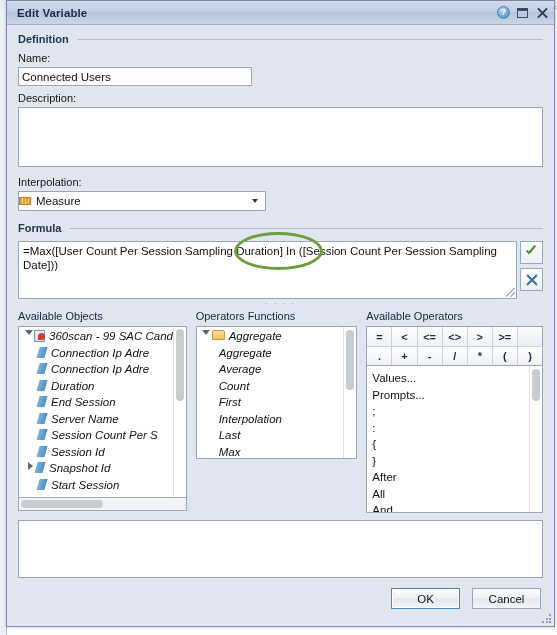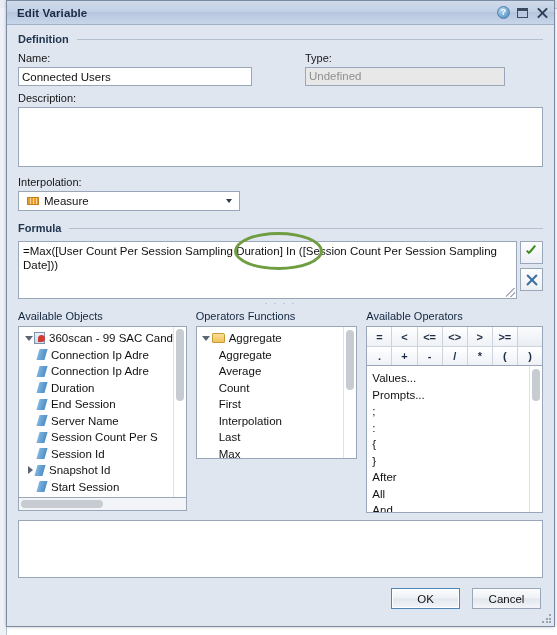--- a/index.html
+++ b/index.html
@@ -160,28 +160,28 @@
     border: 1px solid #9aa7b8;
     background: #ffffff;
     resize: none;
     font-family: "Liberation Sans", sans-serif;
     font-size: 11.5px;
     outline: none;
   }
 
   
   .select-box {
-    width: 222px;
+    width: 248px;
     height: 20px;
     box-sizing: border-box;
     border: 1px solid #9aa7b8;
     background: #ffffff;
     display: flex;
     align-items: center;
-    padding: 0 2px 0 8px;
+    padding: 0 2px 0 0;
     position: relative;
   }
   .measure-icon {
     width: 12px; height: 8px;
     margin-right: 5px;
     background: repeating-linear-gradient(
       to right,
       #e89b2a 0px, #e89b2a 2px,
       #f7d9a0 2px, #f7d9a0 3px);
     border: 1px solid #c97f18;
@@ -302,26 +302,27 @@
   }
   .listbox-inner {
     position: absolute;
     left: 0; top: 0; right: 13px; bottom: 0;
     overflow: hidden;
     padding: 3px 0 0 0;
   }
 
   .tree-row {
     display: flex;
-    align-items: center;
+    align-items: flex-start;
     height: 16.5px;
     font-size: 11.5px;
     color: #111;
     white-space: nowrap;
     padding-left: 4px;
+    font-style: italic;
   }
   .twisty {
     width: 11px; flex: none;
     display: flex; align-items: center; justify-content: center;
   }
   .tri-down {
     width: 0; height: 0;
     border-left: 4px solid transparent;
     border-right: 4px solid transparent;
     border-top: 5.5px solid #5c6672;
@@ -510,24 +511,20 @@
 
     <div class="section-head">
       <span>Definition</span>
       <span class="rule"></span>
     </div>
 
     <div class="row2">
       <div class="col-name">
         <div class="field-label">Name:</div>
         <input class="txt" type="text" value="Connected Users" style="">
-      </div>
-      <div class="col-type">
-        <div class="field-label">Type:</div>
-        <div class="fake-input disabled">Undefined</div>
       </div>
     </div>
 
     <div style="margin-top:6px;">
       <div class="field-label">Description:</div>
       <textarea class="desc" style=""></textarea>
     </div>
 
     <div style="margin-top:7px;">
       <div class="field-label">Interpolation:</div>

